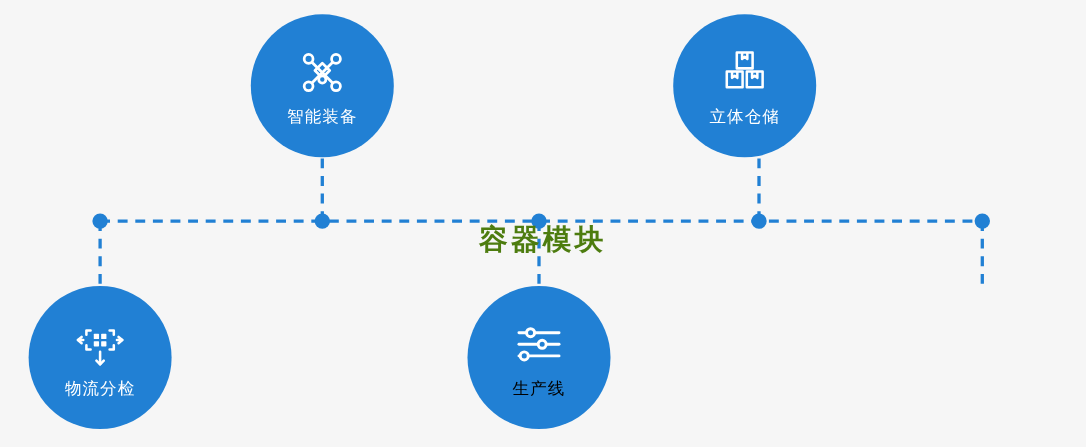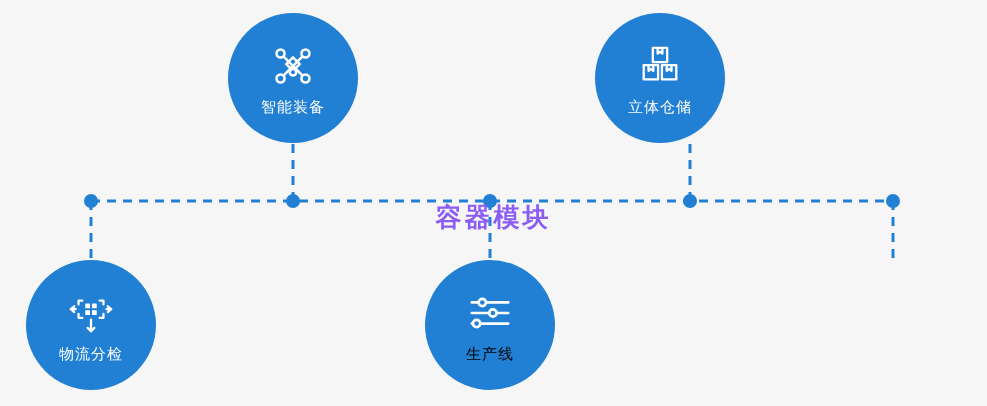--- a/index.html
+++ b/index.html
@@ -97,21 +97,21 @@
     <line x1="690" y1="201" x2="690" y2="142" stroke="#2180d4" stroke-width="3" stroke-dasharray="9 7"></line>
     <line x1="893" y1="201" x2="893" y2="262" stroke="#2180d4" stroke-width="3" stroke-dasharray="9 7"></line>
 
     <circle cx="91" cy="201" r="7" fill="#2180d4"></circle>
     <circle cx="293" cy="201" r="7" fill="#2180d4"></circle>
     <circle cx="490" cy="201" r="7" fill="#2180d4"></circle>
     <circle cx="690" cy="201" r="7" fill="#2180d4"></circle>
     <circle cx="893" cy="201" r="7" fill="#2180d4"></circle>
   </svg>
 
-  <div class="watermark" style="color: #8b5cf6;">容器模块</div>
+  <div class="watermark" style="color: #4d7c0f;">容器模块</div>
 
   <div class="node n-bottom pos-1" style="width: 130px; height: 130px; left: 26px; top: 260px; background: rgb(33, 128, 212); text-align: center;">
     <svg class="node-icon" viewBox="0 0 48 48" aria-hidden="true">
       <g fill="none" stroke="#ffffff" stroke-width="2.4" stroke-linecap="round" stroke-linejoin="round">
 
         <path d="M15 11 H11 V15"></path>
         <path d="M33 11 H37 V15"></path>
         <path d="M15 29 H11 V25"></path>
         <path d="M33 29 H37 V25"></path>
 
@@ -166,21 +166,21 @@
       </g>
       <g fill="#2180d4" stroke="#ffffff" stroke-width="2.8">
         <circle cx="16" cy="13" r="3.8"></circle>
         <circle cx="27" cy="24" r="3.8"></circle>
         <circle cx="10" cy="35" r="3.8"></circle>
       </g>
     </svg>
     <span class="node-label" style="color: #000000;">生产线</span>
   </div>
 
-  <div class="node n-top pos-4" style="width: 130px; height: 130px; left: 595px; top: 13px; background: rgb(33, 128, 212);">
+  <div class="node n-top pos-4" style="width: 130px; height: 130px; left: 612px; top: 13px; background: rgb(33, 128, 212);">
     <svg class="node-icon" viewBox="0 0 48 48" aria-hidden="true">
       <g fill="none" stroke="#ffffff" stroke-width="2.4" stroke-linejoin="round">
 
         <rect x="16.5" y="5" width="15" height="15"></rect>
         <path d="M21.5 5 V11 L24 9 L26.5 11 V5"></path>
 
         <rect x="7" y="23" width="15" height="15"></rect>
         <path d="M12 23 V29 L14.5 27 L17 29 V23"></path>
 
         <rect x="26" y="23" width="15" height="15"></rect>

